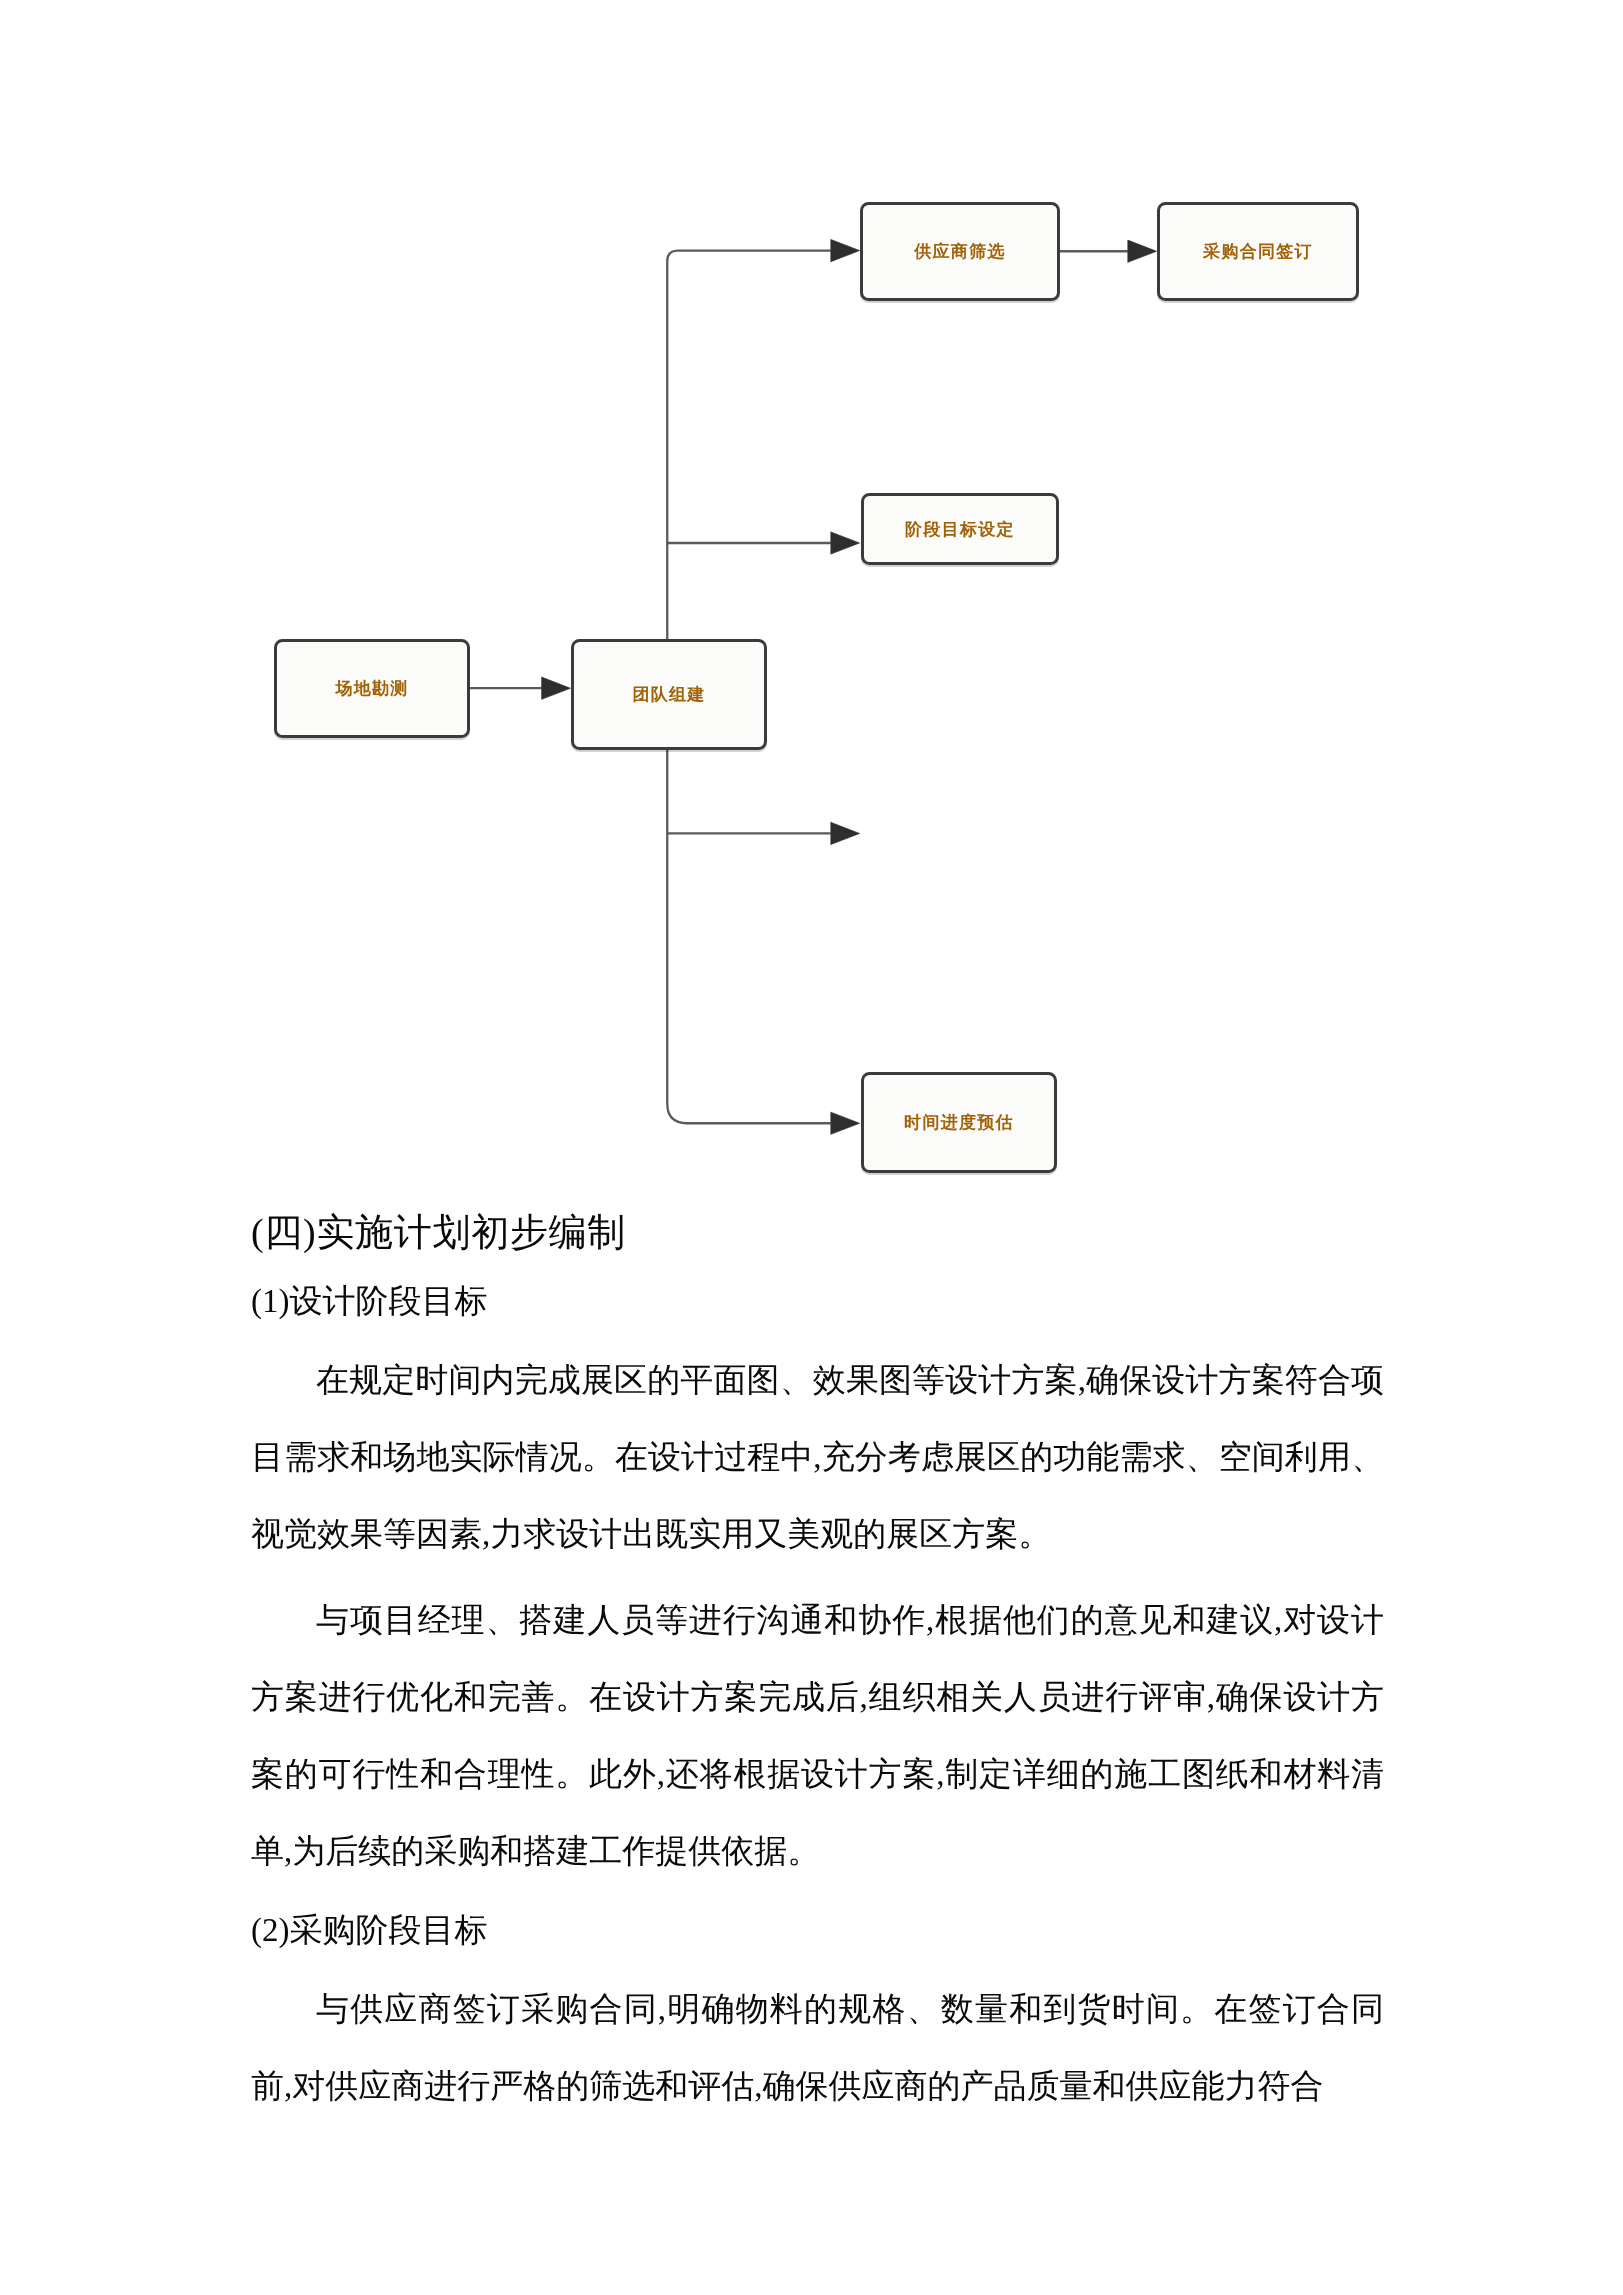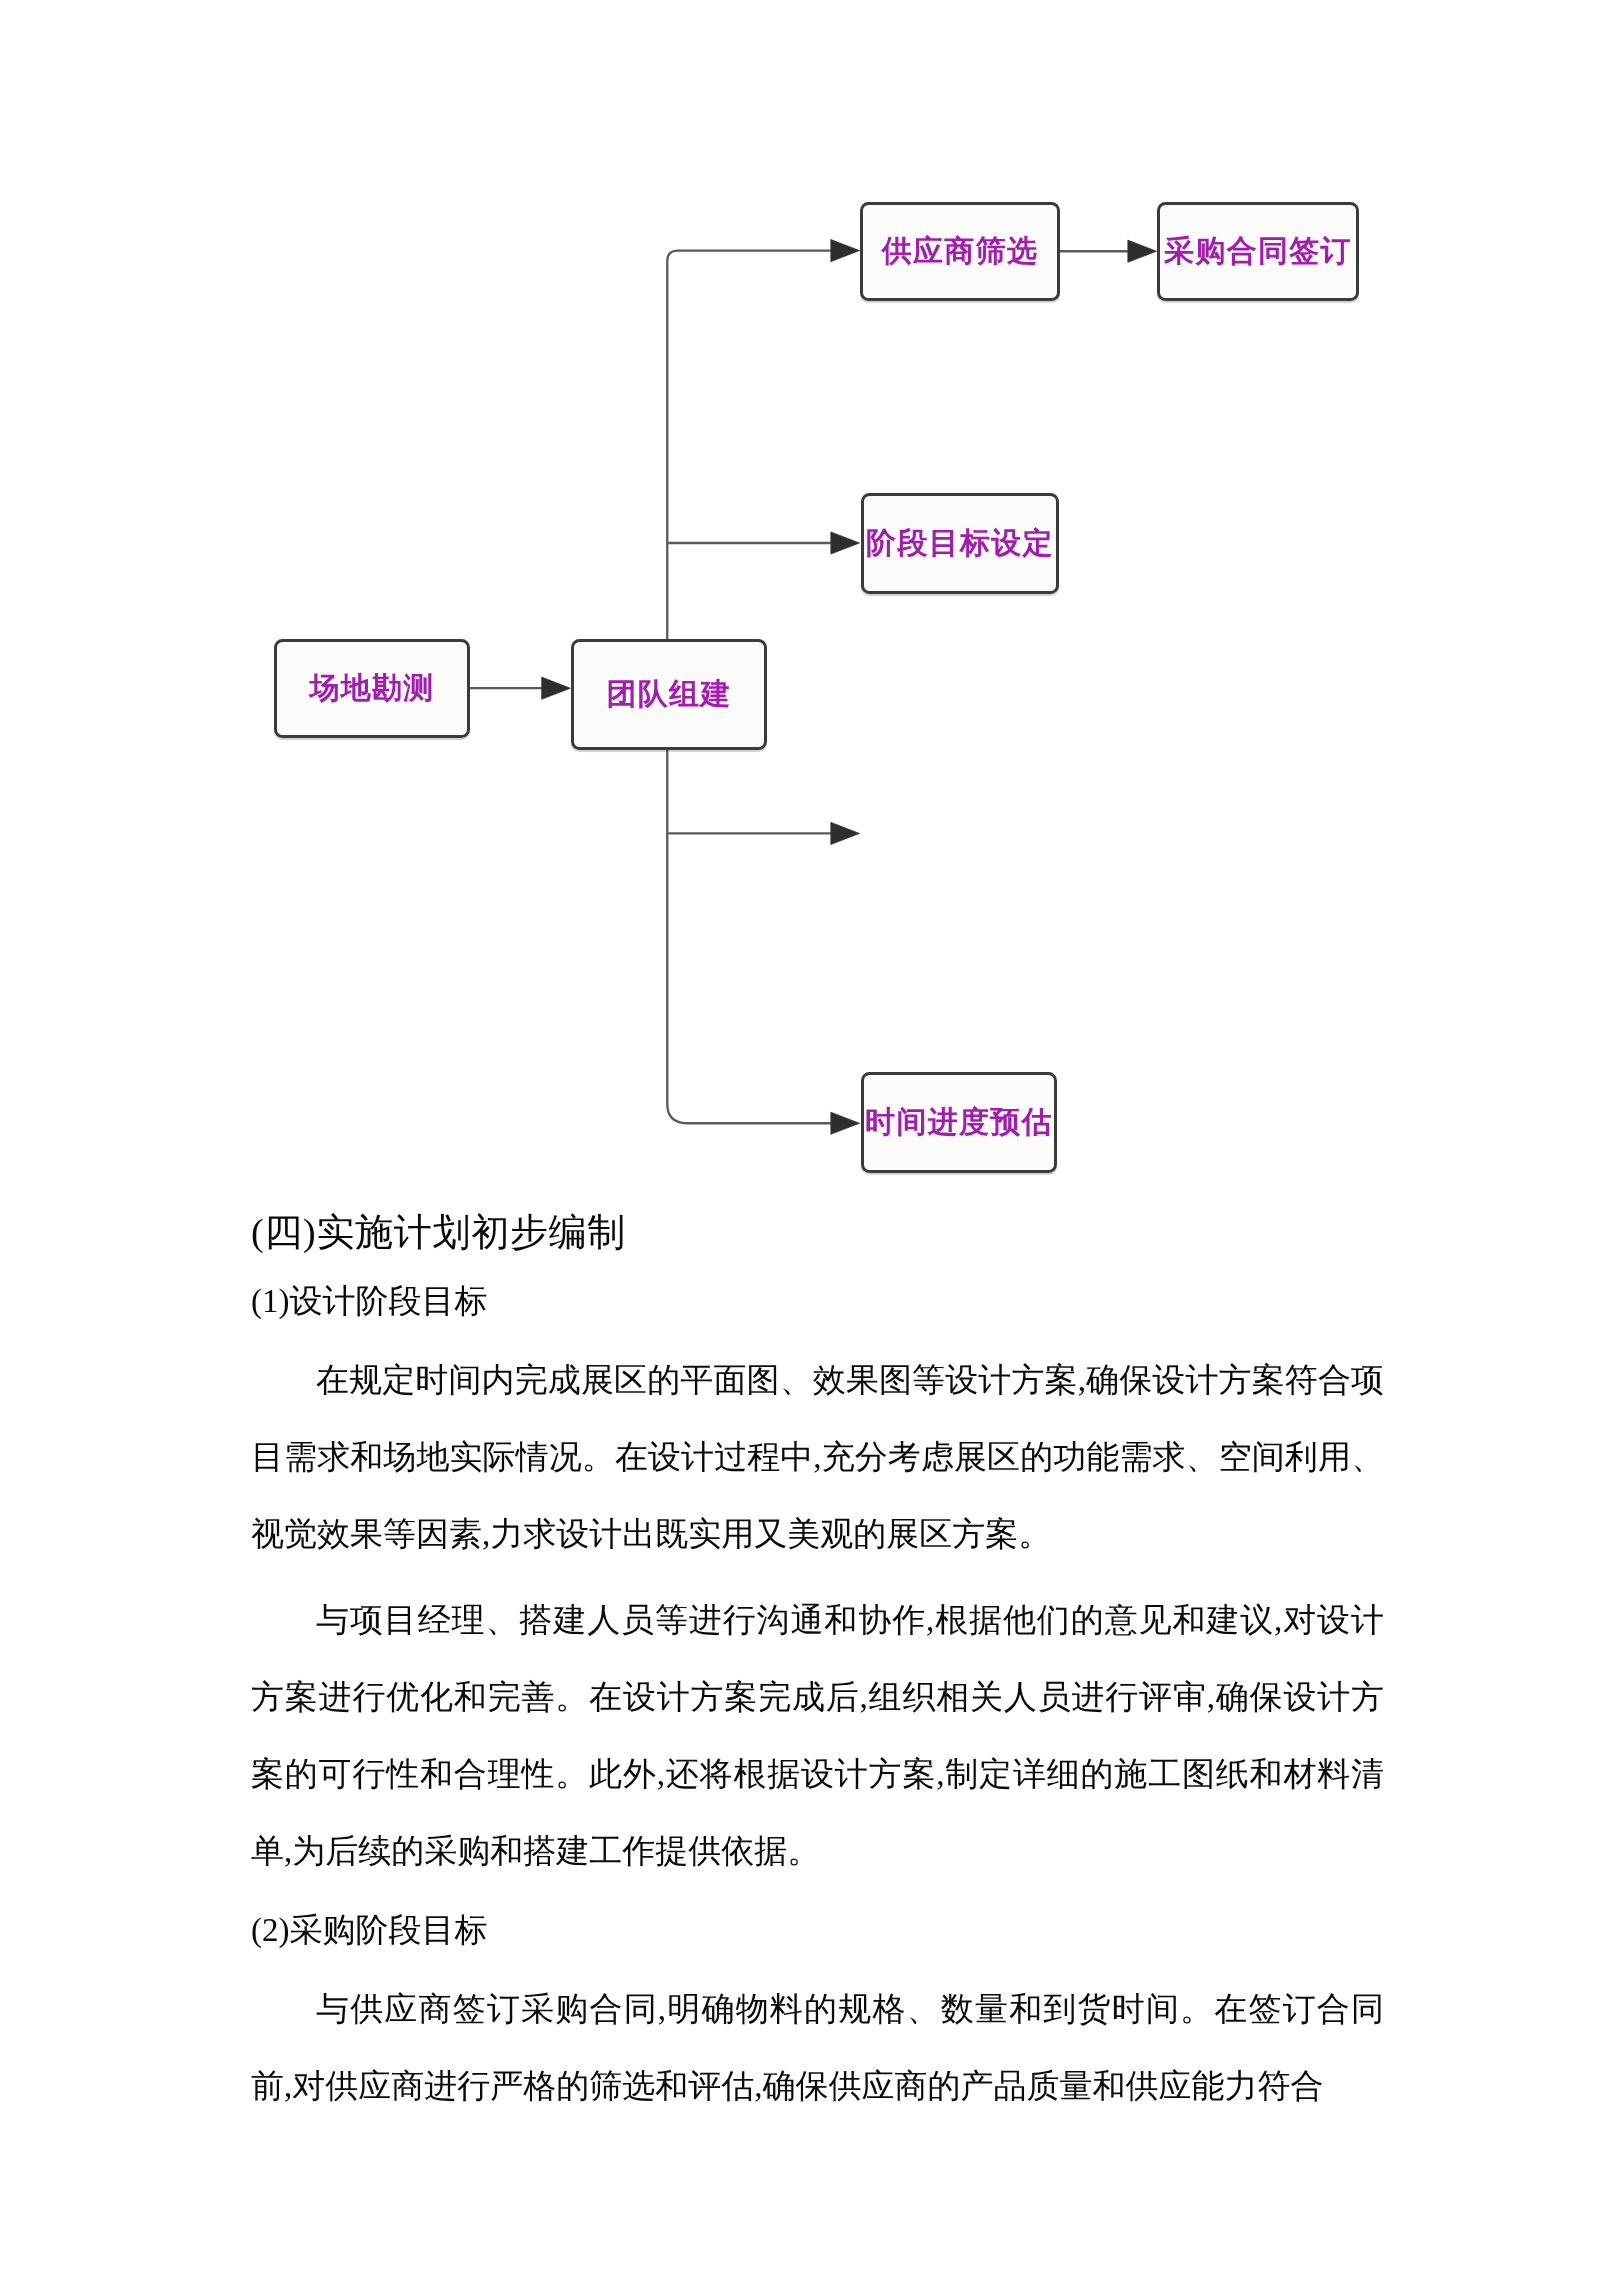--- a/index.html
+++ b/index.html
@@ -24,23 +24,23 @@
     background: #fbfbfa;
     border: 3.3px solid #3b3b3b;
     border-radius: 8.5px;
     display: flex;
     align-items: center;
     justify-content: center;
     box-shadow: 0 1.3px 0.7px rgba(0,0,0,0.18);
   }
   .node-label {
     font-weight: bold;
-    font-size: 30px;
+    font-size: 17px;
     letter-spacing: 1.3px;
-    color: #a21caf;
+    color: #a16207;
     white-space: nowrap;
   }
 
   
   .content {
     position: absolute;
     left: 251px;
     top: 1201px;
     width: 1133px;
     color: #0a0a0a;
@@ -106,21 +106,21 @@
     </div>
 
     <div class="node" style="left:860px; top:202px; width:200px; height:99px;">
       <span class="node-label">供应商筛选</span>
     </div>
 
     <div class="node" style="left:1157px; top:202px; width:202px; height:99px;">
       <span class="node-label">采购合同签订</span>
     </div>
 
-    <div class="node" style="left:861px; top:493px; width:198px; height:101px;">
+    <div class="node" style="left:861px; top:493px; width:198px; height:72px;">
       <span class="node-label">阶段目标设定</span>
     </div>
 
 
     <div class="node" style="left:861px; top:1072px; width:196px; height:101px;">
       <span class="node-label">时间进度预估</span>
     </div>
 
   </div>
 

